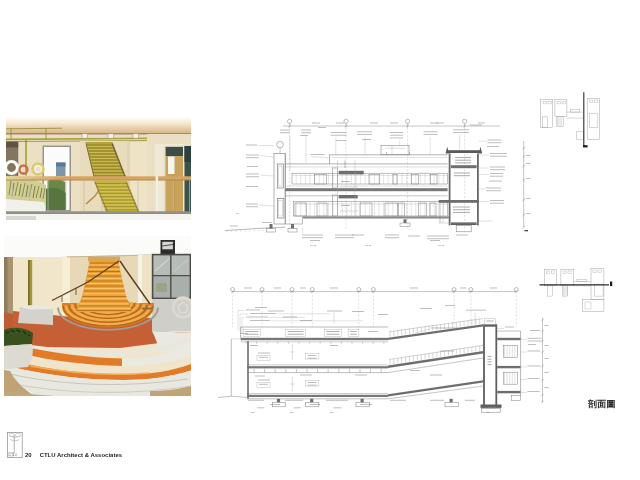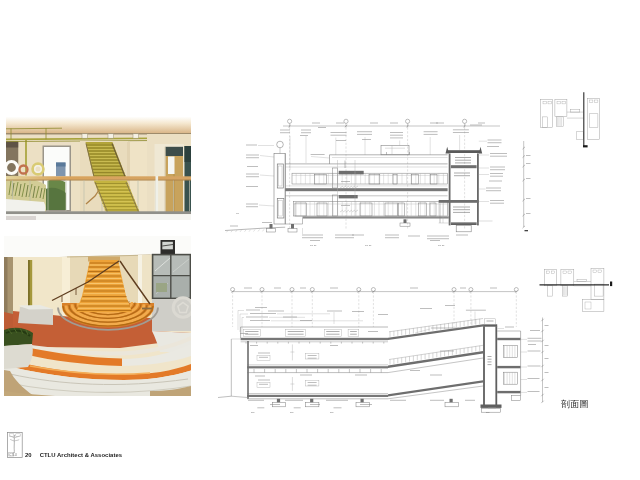--- a/index.html
+++ b/index.html
@@ -1001,21 +1001,21 @@
 <rect x="563" y="271" width="3.2" height="2.2" fill="none" stroke="#9a9a9a" stroke-width="0.35"></rect>
 <rect x="568" y="271" width="3.2" height="2.2" fill="none" stroke="#9a9a9a" stroke-width="0.35"></rect>
 <rect x="593" y="270" width="3.2" height="2.2" fill="none" stroke="#9a9a9a" stroke-width="0.35"></rect>
 <rect x="598" y="270" width="3.2" height="2.2" fill="none" stroke="#9a9a9a" stroke-width="0.35"></rect>
 
 <line x1="539.5" y1="284.9" x2="609" y2="284.9" stroke="#2a2a2a" stroke-width="1.1"></line>
 <rect x="610" y="281.5" width="2.2" height="4.6" fill="#1a1a1a"></rect>
 </g>
 </svg>
 
-<div class="abs" style="left:561px;top:398px;font-size:9px;font-weight:normal;color:#2a2a2a;letter-spacing:0.2px">剖面圖</div>
+<div class="abs" style="left:588px;top:398px;font-size:9px;font-weight:bold;color:#2a2a2a;letter-spacing:0.2px">剖面圖</div>
 
 <svg class="abs" style="left:6.6px;top:432px" width="16" height="26" viewBox="0 0 16 26">
   <rect x="0.4" y="0.4" width="14.8" height="25" fill="none" stroke="#8a8a8a" stroke-width="0.7"></rect>
   <path d="M7.5 3 C7 6 7.5 10 7.2 14 C7 17 7.5 19 7.3 21" stroke="#909090" stroke-width="0.7" fill="none"></path>
   <path d="M7.4 6 C5.5 4.5 4 4.8 2.8 3.6 M7.4 6 C9.5 4.6 11 5 12.6 3.8 M7.3 9 C5.5 8 4.2 8.4 3.2 7.4 M7.3 9 C9.2 8.2 10.8 8.6 12.2 7.6" stroke="#9a9a9a" stroke-width="0.55" fill="none"></path>
   <rect x="2.5" y="1.8" width="4.4" height="2.8" fill="none" stroke="#a8a8a8" stroke-width="0.45"></rect>
   <rect x="8.8" y="1.8" width="4.4" height="2.8" fill="none" stroke="#a8a8a8" stroke-width="0.45"></rect>
   <rect x="1.8" y="20.6" width="5" height="3.4" fill="none" stroke="#a0a0a0" stroke-width="0.45"></rect>
   <text x="2.2" y="23.6" font-size="3" fill="#777" font-family="Liberation Sans">CTLU</text>
 </svg>

